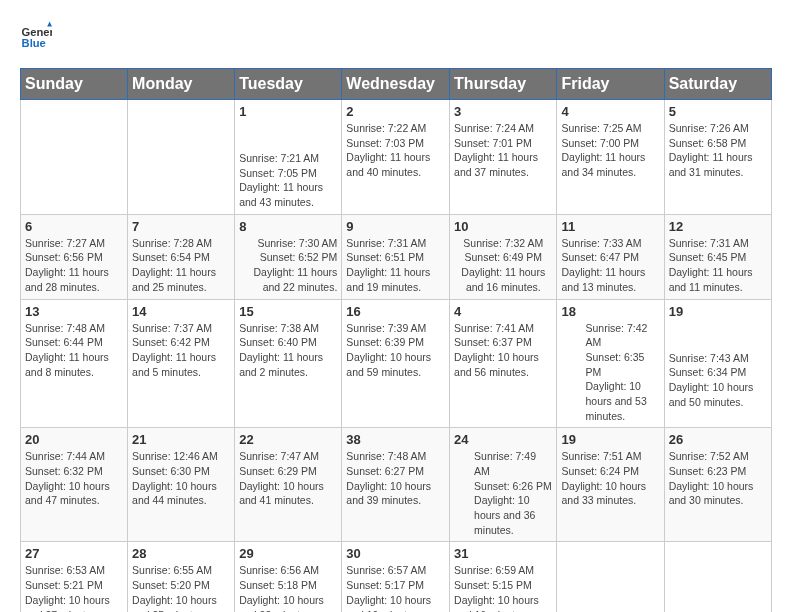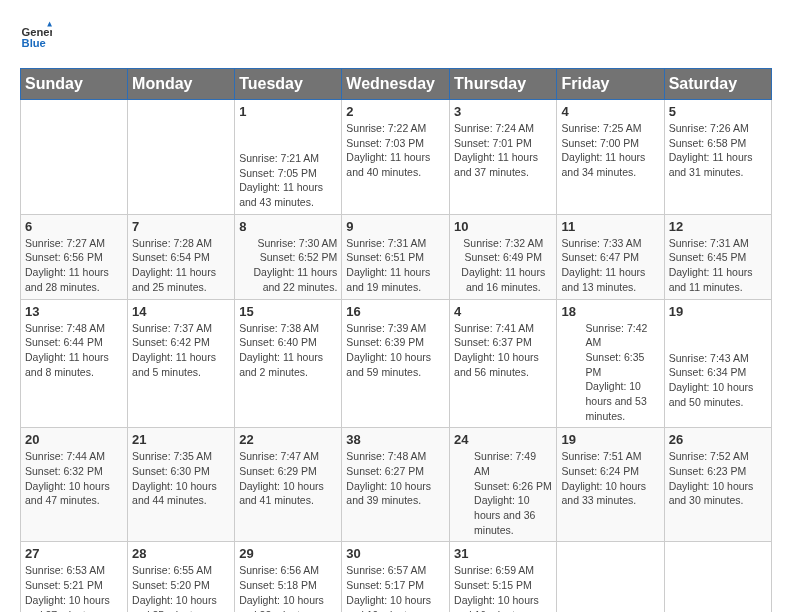--- a/index.html
+++ b/index.html
@@ -231,21 +231,21 @@
       </tr>
       <tr>
         <td>
           <div class="day-num">20</div>
           <div class="cell-detail" style="white-space: pre-line;">Sunrise: 7:44 AM
 Sunset: 6:32 PM
 Daylight: 10 hours and 47 minutes.</div>
         </td>
         <td>
           <div class="day-num">21</div>
-          <div class="cell-detail" style="white-space: pre-line;">Sunrise: 7:35 AM
+          <div class="cell-detail" style="white-space: pre-line;">Sunrise: 12:46 AM
 Sunset: 6:30 PM
 Daylight: 10 hours and 44 minutes.</div>
         </td>
         <td>
           <div class="day-num">22</div>
           <div class="cell-detail" style="white-space: pre-line;">Sunrise: 7:47 AM
 Sunset: 6:29 PM
 Daylight: 10 hours and 41 minutes.</div>
         </td>
         <td>

